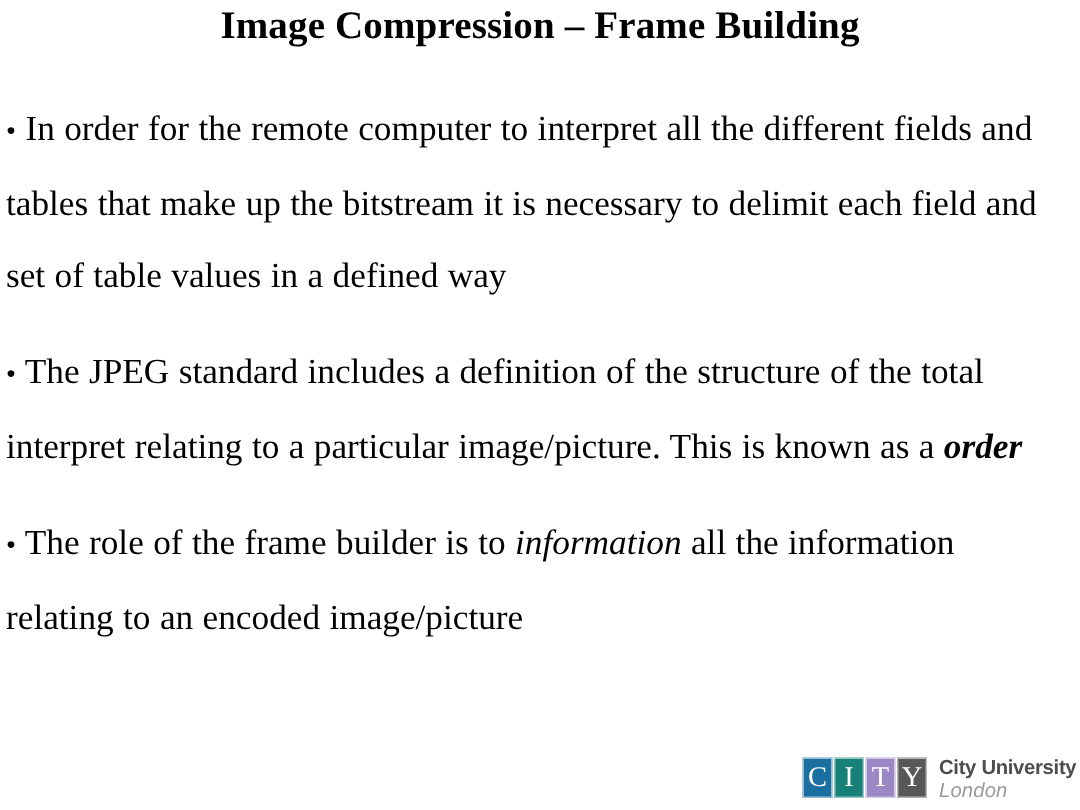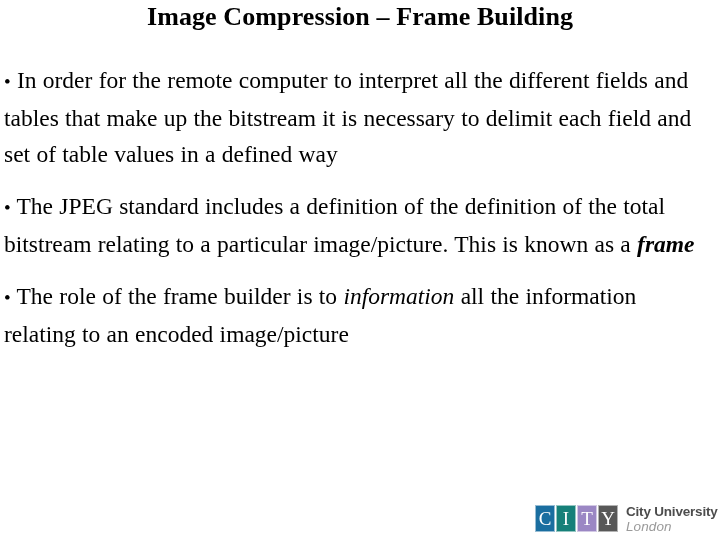--- a/index.html
+++ b/index.html
@@ -41,21 +41,21 @@
   
   .body-area {
     position: absolute;
     left: 4px;
     top: 62px;
     width: 700px;
   }
   .bullet {
     font-family: "Liberation Serif", "DejaVu Serif", serif;
     font-size: 23.5px;
-    line-height: 36px;
+    line-height: 48px;
     color: #000000;
     margin: 0 0 16px 0;
     text-indent: 0;
     word-spacing: 0.4px;
   }
   .bullet:last-child {
     margin-bottom: 0;
   }
   .bullet-mark {
     font-size: 19px;
@@ -128,21 +128,21 @@
 
   <div class="slide-title">Image Compression – Frame Building</div>
 
   <div class="body-area">
 
     <p class="bullet">
       <span class="bullet-mark">•</span><span> In order for the remote computer to interpret all the different fields and tables that make up the bitstream it is necessary to delimit each field and set of table values in a defined way</span>
     </p>
 
     <p class="bullet">
-      <span class="bullet-mark">•</span><span> The JPEG standard includes a definition of the definition of the total bitstream relating to a particular image/picture. This is known as a </span><span class="em-bold-italic">frame</span>
+      <span class="bullet-mark">•</span><span> The JPEG standard includes a definition of the structure of the total interpret relating to a particular image/picture. This is known as a </span><span class="em-bold-italic">order</span>
     </p>
 
     <p class="bullet">
       <span class="bullet-mark">•</span><span> The role of the frame builder is to </span><span class="em-italic">information</span><span> all the information relating to an encoded image/picture</span>
     </p>
 
   </div>
 
   <div class="logo">
     <div class="logo-blocks">

